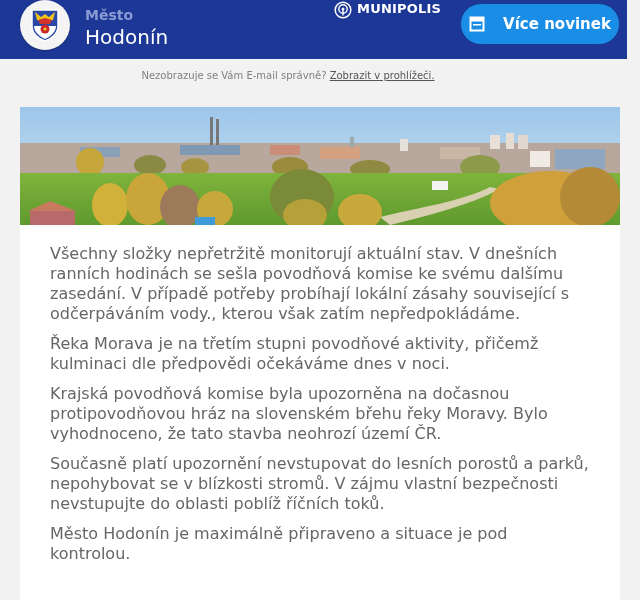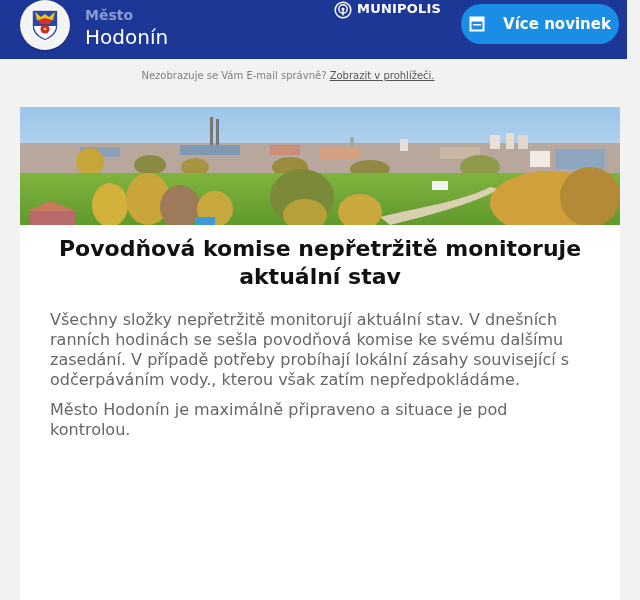--- a/index.html
+++ b/index.html
@@ -148,19 +148,21 @@
     <ellipse cx="285" cy="108" rx="22" ry="16" fill="#b5a03a"></ellipse>
     <ellipse cx="340" cy="105" rx="22" ry="18" fill="#c9a83c"></ellipse>
     <ellipse cx="530" cy="96" rx="60" ry="32" fill="#d0a03a"></ellipse>
     <ellipse cx="570" cy="90" rx="30" ry="30" fill="#b58a36"></ellipse>
     <rect x="10" y="104" width="45" height="14" fill="#b86a6a"></rect>
     <polygon points="8,104 30,94 56,104" fill="#c77a5e"></polygon>
     <rect x="175" y="110" width="20" height="8" fill="#3f9ad8"></rect>
     <rect x="412" y="74" width="16" height="9" fill="#f2f2f2"></rect>
   </svg>
 
-  <h1 class="title">Povodňová komise nepřetržitě monitoruje aktuální stav</h1>
 
   <div class="body">
     <p>Všechny složky nepřetržitě monitorují aktuální stav. V dnešních ranních hodinách se sešla povodňová komise ke svému dalšímu zasedání. V případě potřeby probíhají lokální zásahy související s odčerpáváním vody., kterou však zatím nepředpokládáme.</p>
+    <p>Řeka Morava je na třetím stupni povodňové aktivity, přičemž kulminaci dle předpovědi očekáváme dnes v noci.</p>
+    <p>Krajská povodňová komise byla upozorněna na dočasnou protipovodňovou hráz na slovenském břehu řeky Moravy. Bylo vyhodnoceno, že tato stavba neohrozí území ČR.</p>
+    <p>Současně platí upozornění nevstupovat do lesních porostů a parků, nepohybovat se v blízkosti stromů. V zájmu vlastní bezpečnosti nevstupujte do oblasti poblíž říčních toků.</p>
     <p>Město Hodonín je maximálně připraveno a situace je pod kontrolou.</p>
   </div>
 </div>
 
 </body></html>

